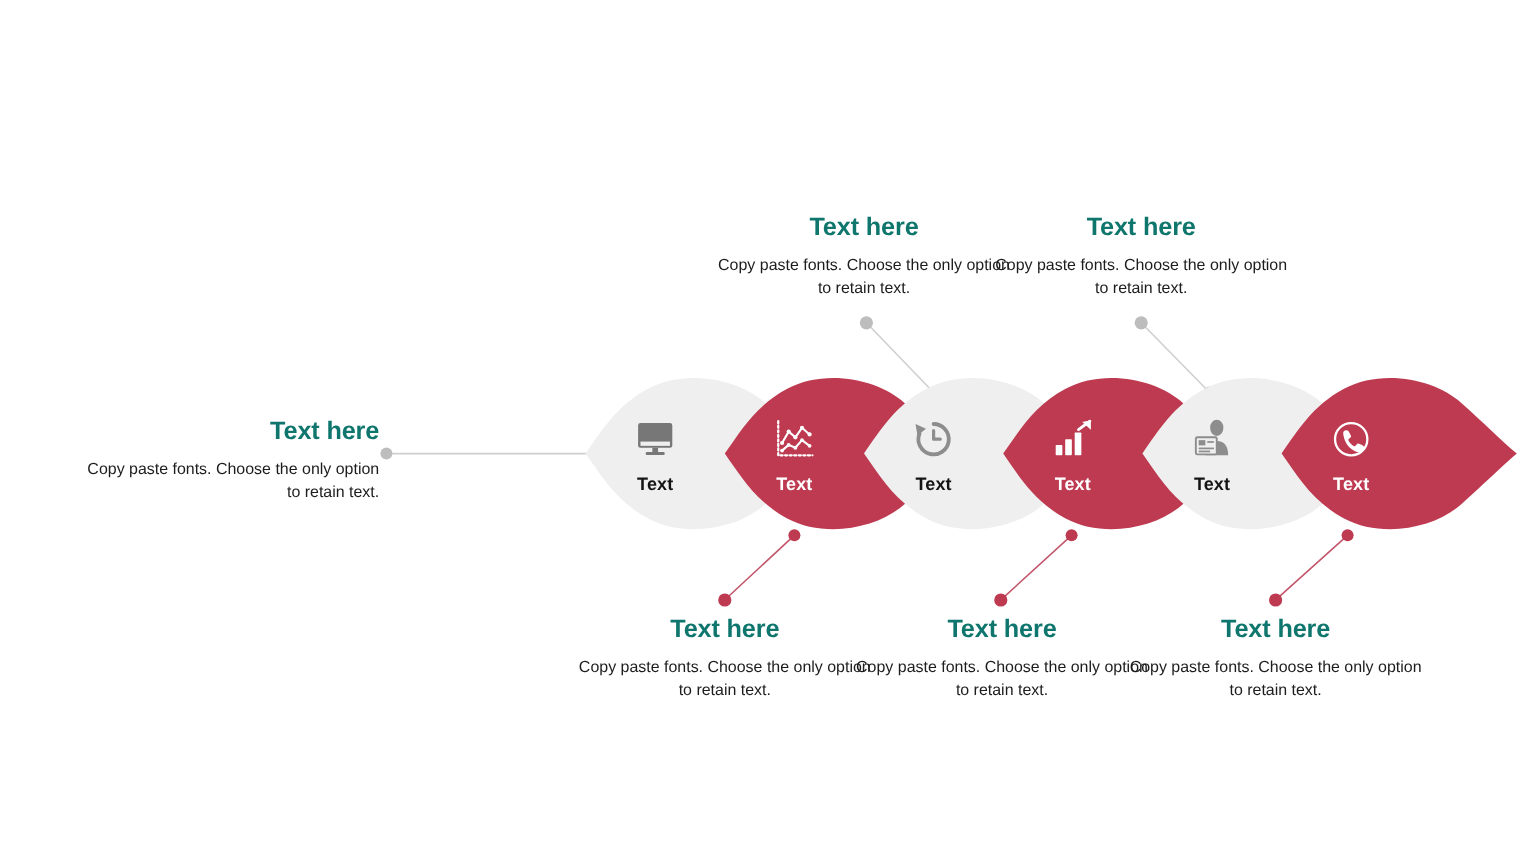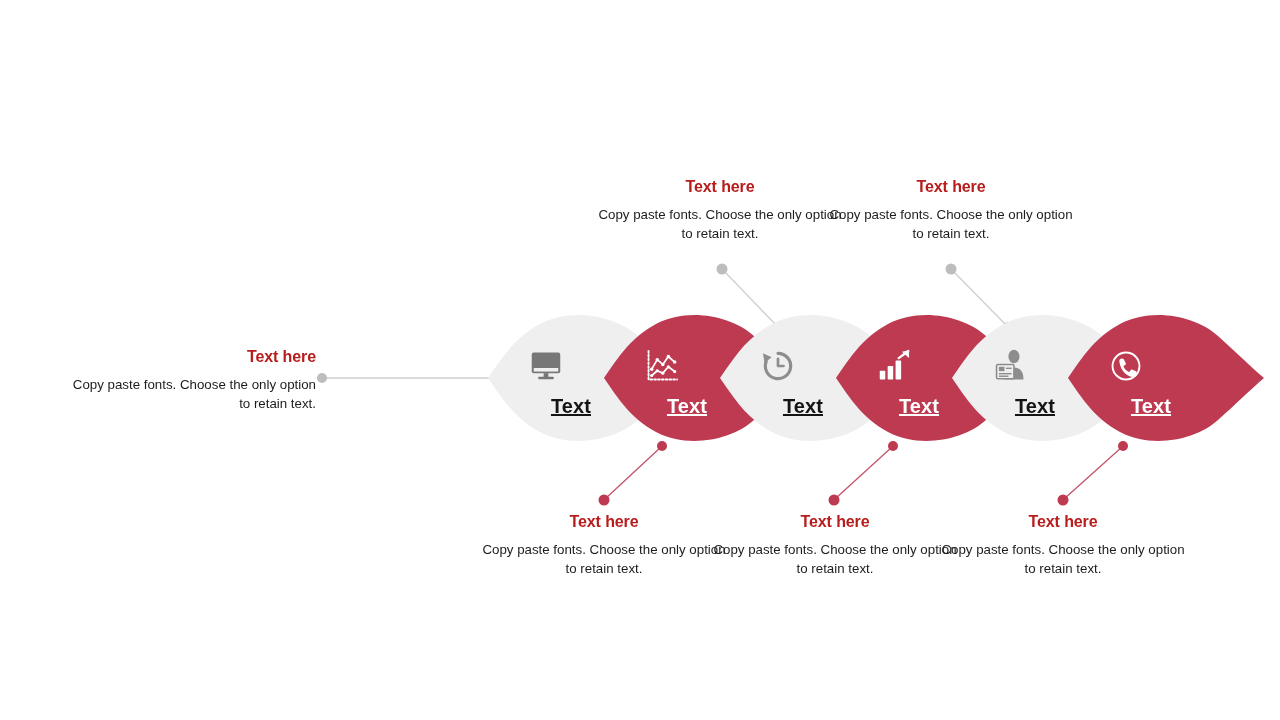--- a/index.html
+++ b/index.html
@@ -30,23 +30,23 @@
     width: 1280px;
     height: 720px;
   }
 
   
   .callout {
     position: absolute;
     width: 250px;
   }
   .callout .c-title {
-    font-size: 16px;
+    font-size: 21px;
     font-weight: bold;
-    color: #b91c1c;
+    color: #0f766e;
     line-height: 1.25;
     margin: 0 0 9px 0;
     letter-spacing: -0.1px;
   }
   .callout .c-body {
     font-size: 13.3px;
     font-weight: normal;
     color: #1d1d1d;
     line-height: 1.42;
     margin: 0;
@@ -60,26 +60,25 @@
   #callout-top-1 { left: 595px; top: 177px; }
   #callout-top-2 { left: 826px; top: 177px; }
   
   #callout-bot-1 { left: 479px; top: 512px; }
   #callout-bot-2 { left: 710px; top: 512px; }
   #callout-bot-3 { left: 938px; top: 512px; }
 
   
   .node-label {
     position: absolute;
-    font-size: 20px;
+    font-size: 15px;
     font-weight: bold;
-    text-align: right;
+    text-align: center;
     width: 90px;
     letter-spacing: 0.1px;
-    text-decoration: underline;
   }
   .node-label.on-gray { color: #141414; }
   .node-label.on-red  { color: #ffffff; }
 
   .node-icon {
     position: absolute;
     width: 46px;
     height: 46px;
     display: flex;
     align-items: center;

